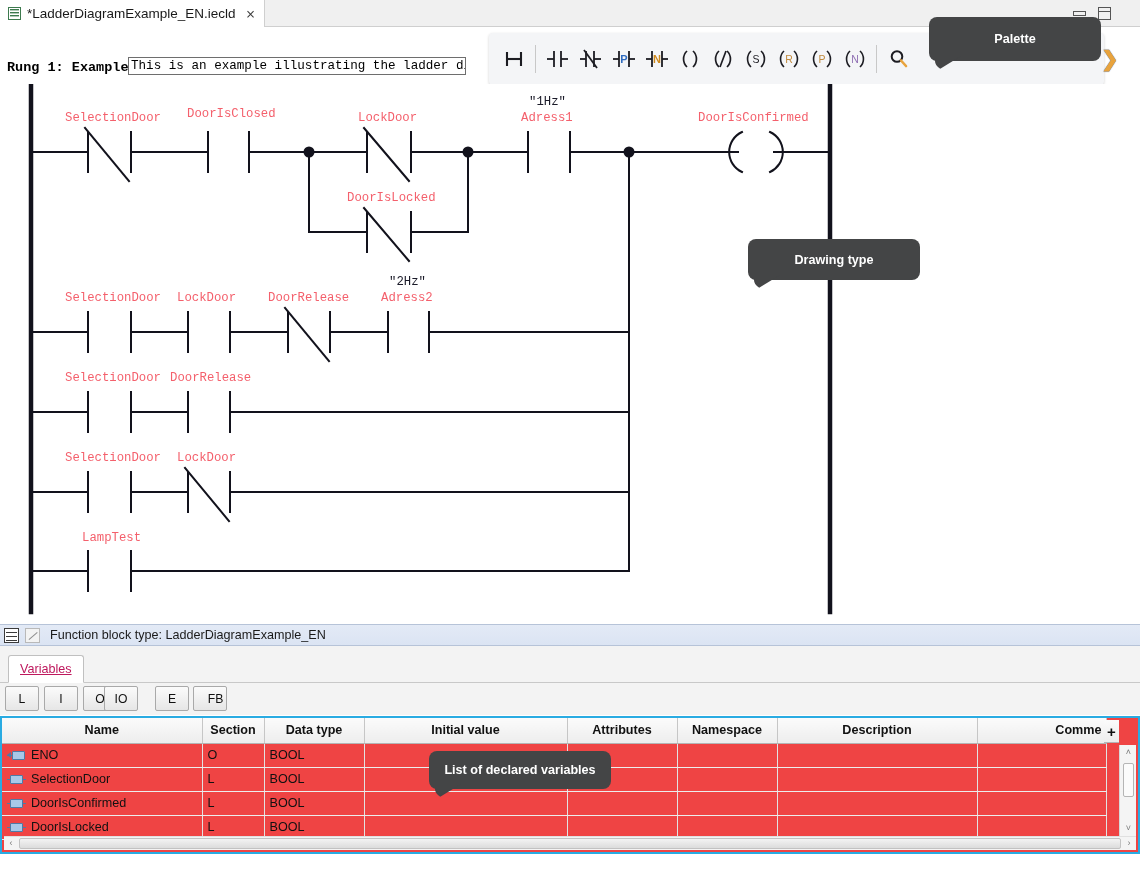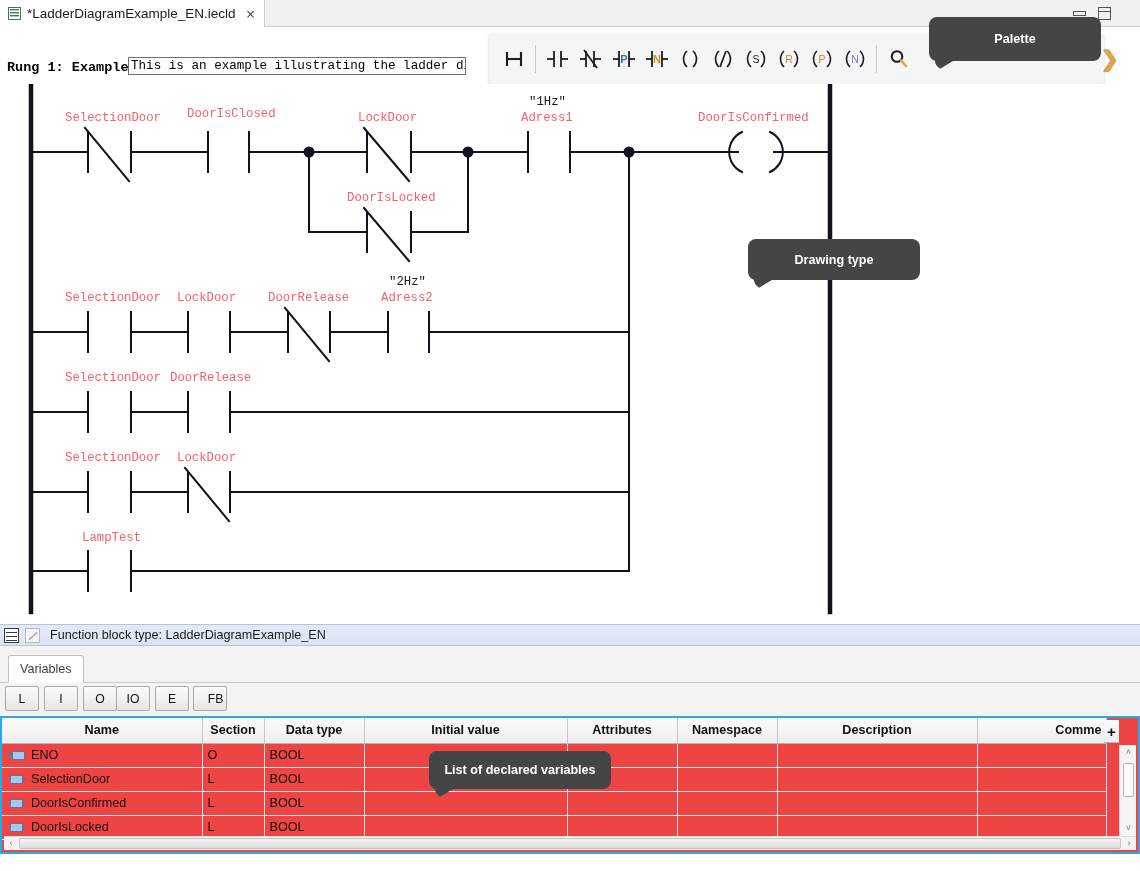--- a/index.html
+++ b/index.html
@@ -101,23 +101,24 @@
   .ico-pen { width: 15px; height: 15px; border: 1.2px solid #b9b9b9; background:#f3f3f3; position: relative; }
   .ico-pen:after { content:""; position:absolute; left:3px; top:10px; width:11px; height:1.3px; background:#8d8d8d;
      transform: rotate(-40deg); transform-origin: left center; }
 
   .vartabrow {
     position: absolute; left: 0; top: 646px; width: 1140px; height: 37px;
     background: #f3f3f3; border-bottom: 1px solid #c8c8c8;
   }
   .vartab {
     position: absolute; left: 8px; top: 9px; height: 28px;
-    padding: 0 11px; line-height: 27px; font-size: 12.6px; color: #404040;
+    padding: 0 11px; line-height: 27px; font-size: 12.6px; color: #be185d;
     background: #fff; border: 1px solid #c0c0c0; border-bottom: 1px solid #fff;
     border-radius: 3px 3px 0 0;
+    text-decoration: underline;
   }
   .filterbar {
     position: absolute; left: 0; top: 683px; width: 1140px; height: 32px;
     background: #f3f3f3;
   }
   .fbtn {
     position: absolute; top: 3px; height: 25px; width: 34px;
     background: linear-gradient(#fbfbfb,#e6e6e6);
     border: 1px solid #a9a9a9; border-radius: 2px;
     font-size: 12.2px; color: #111; text-align: center; line-height: 24px;
@@ -469,21 +470,21 @@
   </div>
 
   <div class="vartabrow">
     <div class="vartab">Variables</div>
   </div>
 
   <div class="filterbar">
     <div class="fbtn" style="left:5px;">L</div>
     <div class="fbtn" style="left:44px;">I</div>
     <div class="fbtn" style="left:83px;">O</div>
-    <div class="fbtn" style="left:116px;">IO</div>
+    <div class="fbtn" style="left:104px;">IO</div>
     <div class="fbtn" style="left:155px;">E</div>
     <div class="fbtn" style="left:193px;padding-left:11px;">FB</div>
 
   </div>
 
   <div class="tablewrap">
     <table class="vars">
       <colgroup>
         <col style="width:200px">
           <col style="width:62px">

